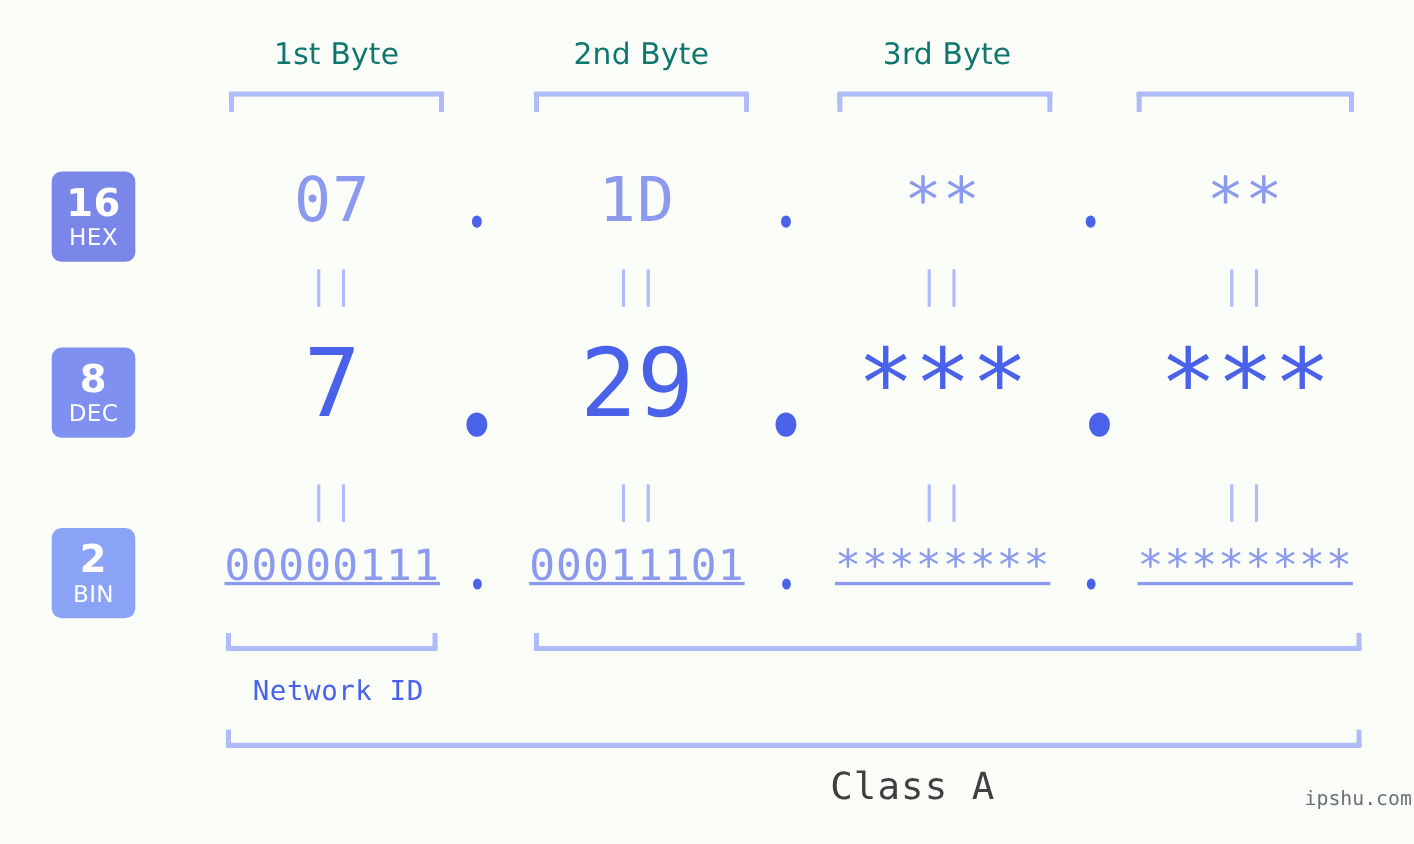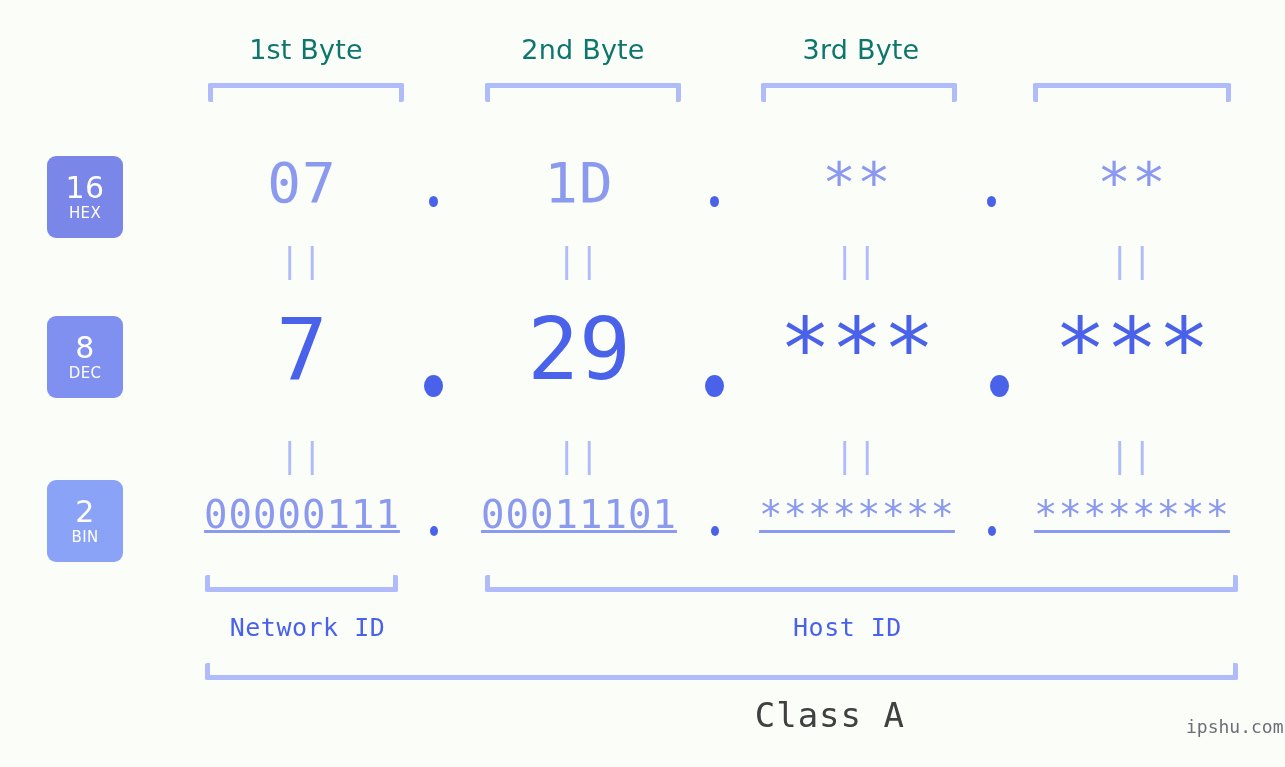--- a/index.html
+++ b/index.html
@@ -52,26 +52,26 @@
     height: 82px;
     border-radius: 9px;
     display: flex;
     flex-direction: column;
     align-items: center;
     justify-content: center;
     color: #ffffff;
     line-height: 1;
   }
   .badge .num {
-    font-size: 30px;
-    font-weight: 400;
+    font-size: 35px;
+    font-weight: 700;
     letter-spacing: 0.5px;
   }
   .badge .nm {
-    font-size: 15px;
+    font-size: 21px;
     font-weight: 400;
     margin-top: 3px;
     letter-spacing: 0.3px;
   }
 
   
   .val {
     text-align: center;
     white-space: nowrap;
     font-family: "DejaVu Sans Mono", monospace;
@@ -208,20 +208,19 @@
 
   <div class="abs val bin" style="left:741px; top:492px; width:232px;">********</div>
   <div class="abs dot mid" style="left:988px; top:526px;"></div>
 
   <div class="abs val bin" style="left:1016px; top:492px; width:232px;">********</div>
 
   <div class="abs bracket-bottom" style="left:205px; top:575px; width:193px; height:17px;"></div>
   <div class="abs bracket-bottom" style="left:485px; top:575px; width:753px; height:17px;"></div>
 
   <div class="abs id-label" style="left:186px; top:613px; width:243px;">Network ID</div>
-  <div class="abs id-label" style="left:741px; top:613px; width:213px;">Host ID</div>
 
   <div class="abs bracket-bottom" style="left:205px; top:663px; width:1033px; height:17px;"></div>
   <div class="abs class-label" style="left:560px; top:695px; width:345px;">Class A</div>
 
   <div class="abs watermark" style="left:1186px; top:716px;">ipshu.com</div>
 
 </div>
 
 </body></html>

